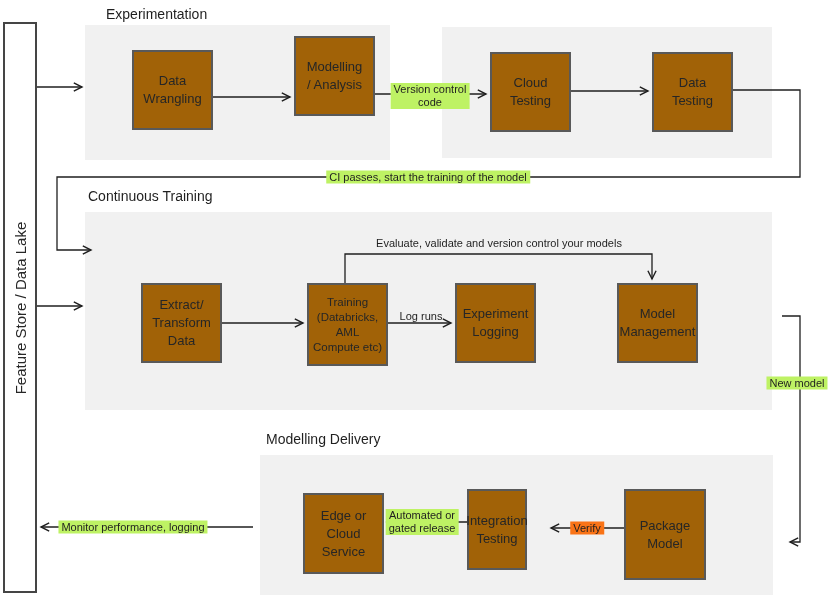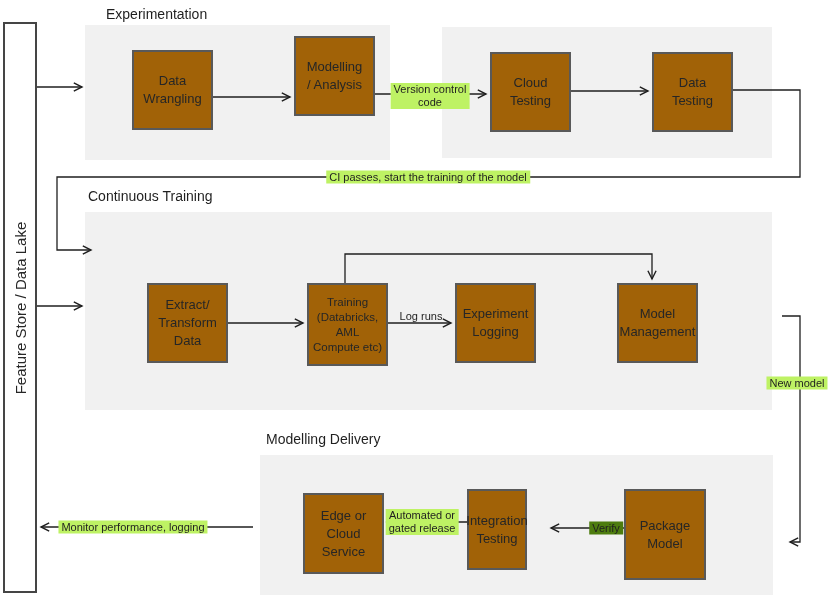--- a/index.html
+++ b/index.html
@@ -71,21 +71,21 @@
     transform: translate(-50%, -50%);
     font-size: 11px;
     line-height: 13px;
     color: #1f1f1f;
     text-align: center;
     white-space: pre-line;
     z-index: 3;
     padding: 0 3px;
   }
   .edge-label.bg-white { background: #bef264; }
-  .edge-label.bg-gray { background: #4d7c0f; margin-left: 19px; }
+  .edge-label.bg-gray { background: #f97316; }
   .edge-label.nowrap { white-space: nowrap; }
 </style>
 </head>
 <body>
 
 <div id="canvas">
 
   <div class="panel" style="left:85px; top:25px; width:305px; height:135px"></div>
   <div class="panel" style="left:442px; top:27px; width:330px; height:131px"></div>
   <div class="panel" style="left:85px; top:212px; width:687px; height:198px"></div>
@@ -131,21 +131,21 @@
 / Analysis</span>
   </div>
   <div class="node" style="left:490px; top:52px; width:81px; height:80px">
     <span class="node-label">Cloud
 Testing</span>
   </div>
   <div class="node" style="left:652px; top:52px; width:81px; height:80px">
     <span class="node-label">Data
 Testing</span>
   </div>
-  <div class="node" style="left:147px; top:283px; width:81px; height:80px">
+  <div class="node" style="left:141px; top:283px; width:81px; height:80px">
     <span class="node-label">Extract/
 Transform
 Data</span>
   </div>
   <div class="node" style="left:455px; top:283px; width:81px; height:80px">
     <span class="node-label">Experiment
 Logging</span>
   </div>
   <div class="node small" style="left:307px; top:283px; width:81px; height:83px">
     <span class="node-label">Training
@@ -167,20 +167,21 @@
 Testing</span>
   </div>
   <div class="node" style="left:624px; top:489px; width:82px; height:91px">
     <span class="node-label">Package
 Model</span>
   </div>
 
   <div class="edge-label bg-white" style="left:430px; top:96px">Version control
 code</div>
   <div class="edge-label bg-white nowrap" style="left:428px; top:177px">CI passes, start the training of the model</div>
+  <div class="edge-label nowrap" style="left:499px; top:243px">Evaluate, validate and version control your models</div>
   <div class="edge-label nowrap" style="left:421px; top:316px">Log runs</div>
   <div class="edge-label bg-white nowrap" style="left:797px; top:383px">New model</div>
   <div class="edge-label bg-gray nowrap" style="left:587px; top:528px">Verify</div>
   <div class="edge-label bg-white" style="left:422px; top:522px">Automated or
 gated release</div>
   <div class="edge-label bg-white nowrap" style="left:133px; top:527px">Monitor performance, logging</div>
 
 </div>
 
 </body></html>

